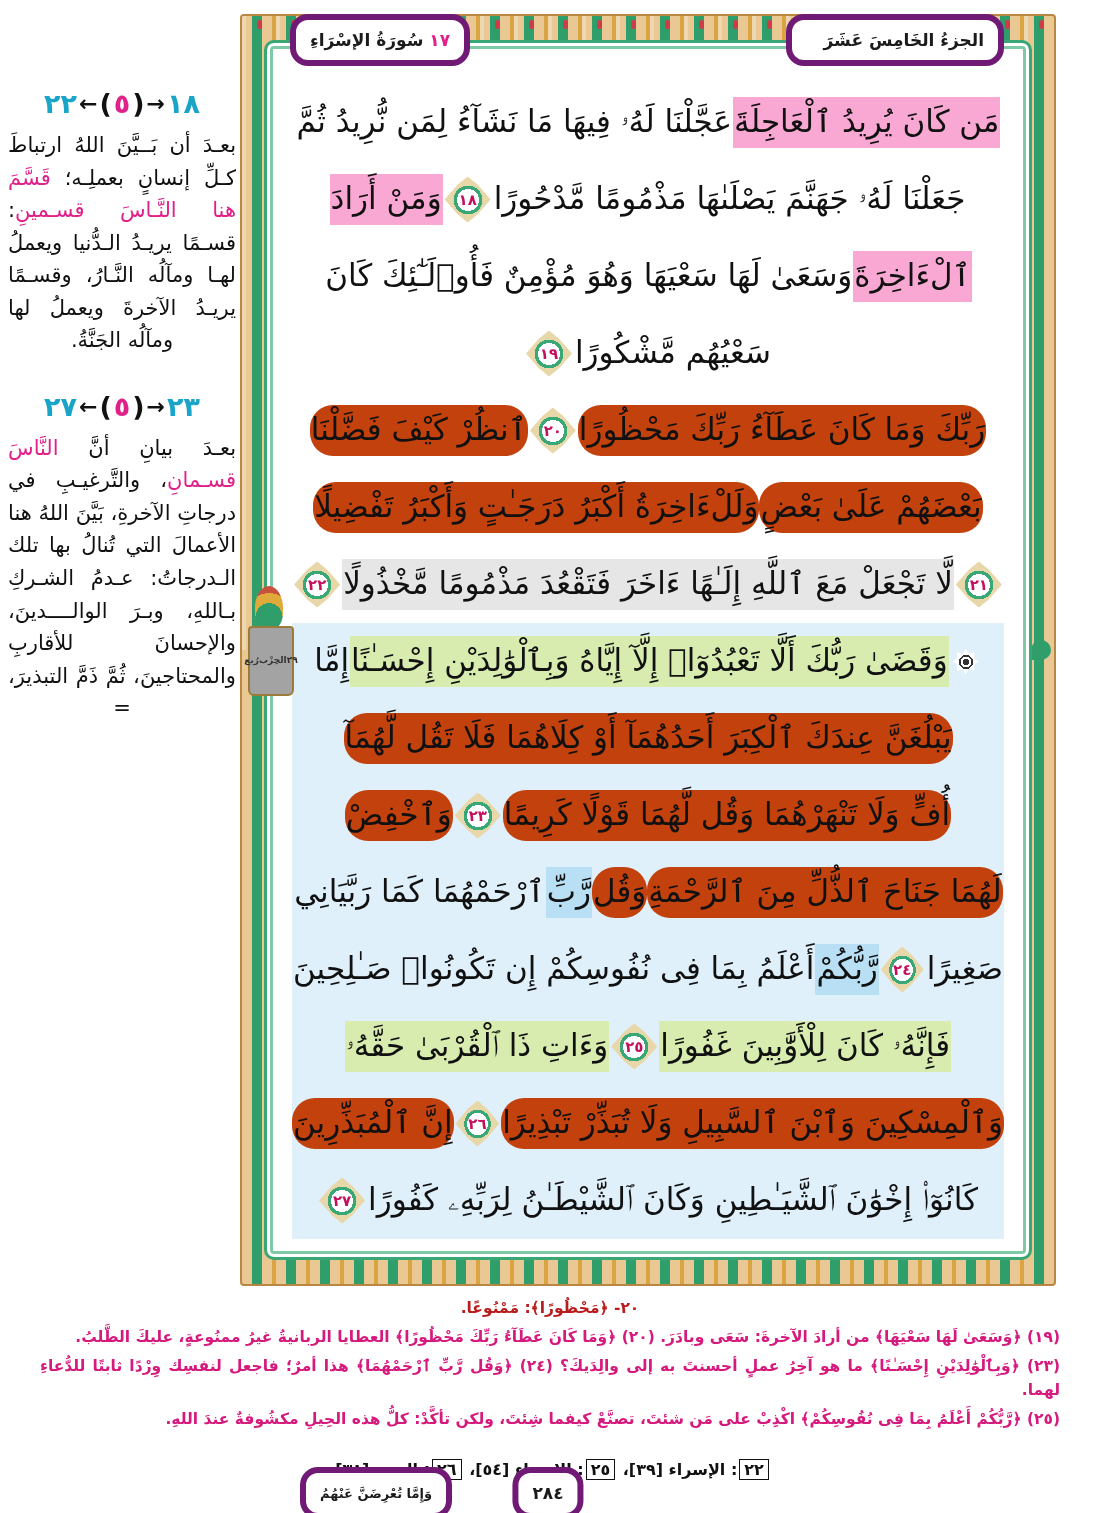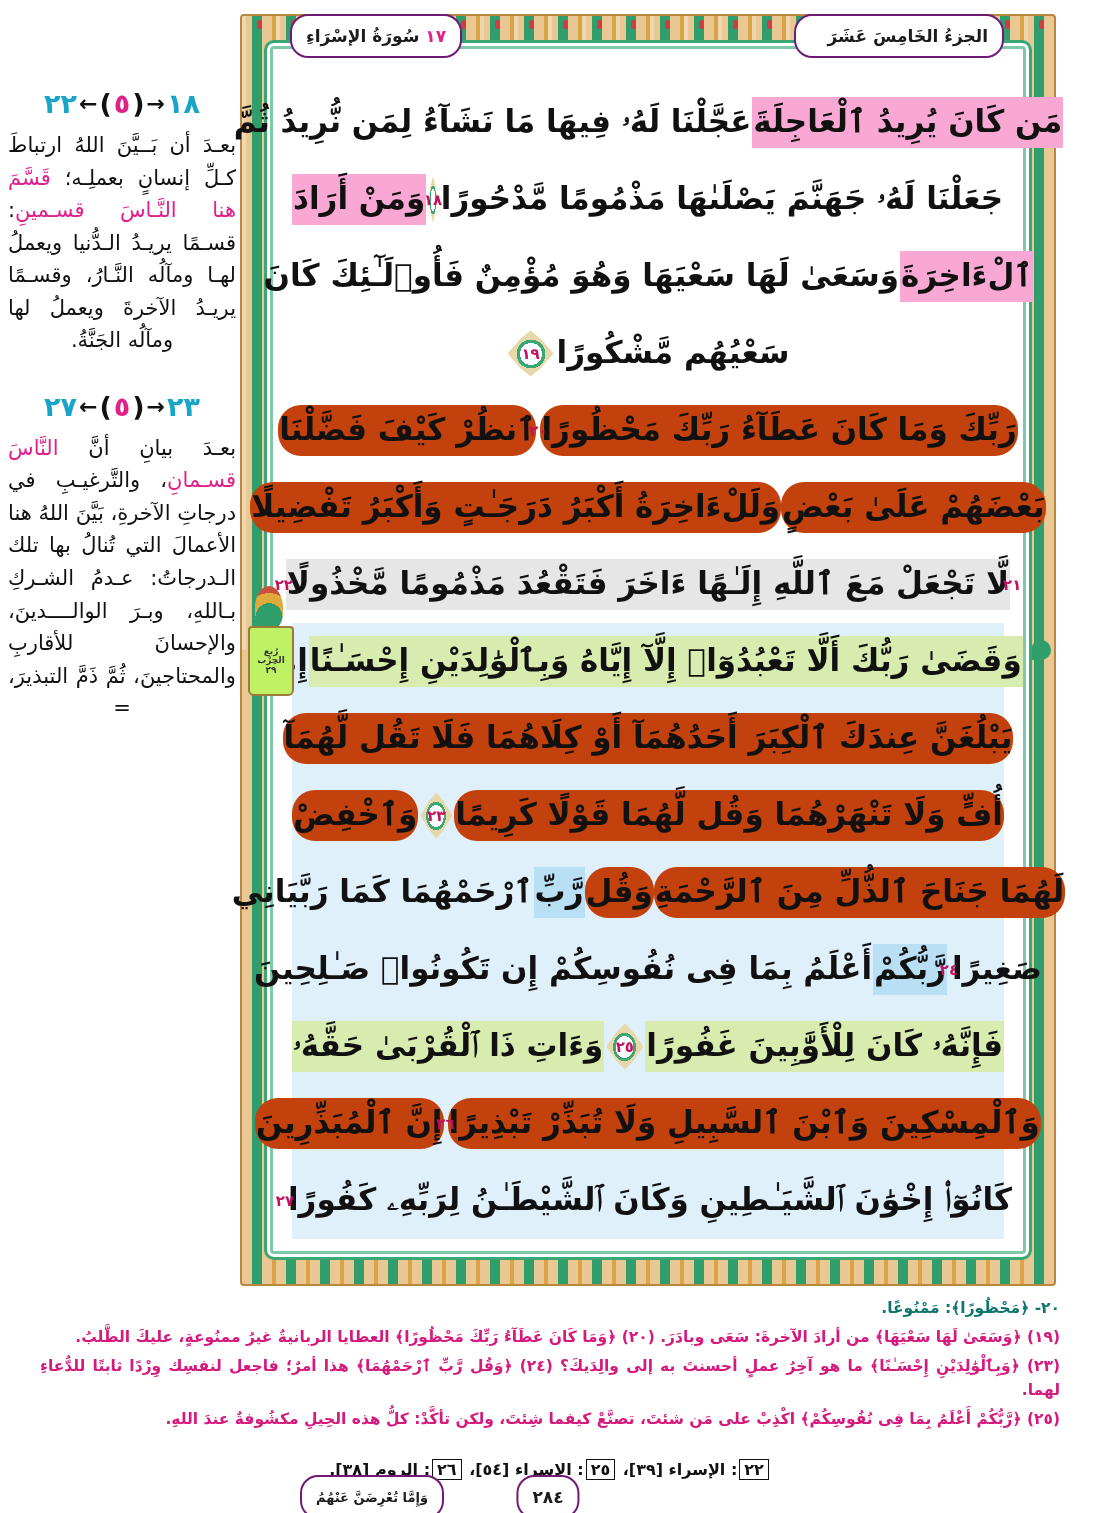--- a/index.html
+++ b/index.html
@@ -48,43 +48,43 @@
     width:20px;height:20px;border-radius:50% 50% 50% 0;
     background:#2f9e6b;
   }
   .motif b{
     position:absolute;left:15px;top:4px;width:5px;height:9px;border-radius:3px;
     background:#d03b4a;
   }
 
   
   .cartouche{
-    position:absolute;background:#fff;border:2px solid #701a75;border-radius:18px;
+    position:absolute;background:#fff;border:6px solid #701a75;border-radius:18px;
     height:40px;display:flex;align-items:center;justify-content:center;
     padding:0 14px;z-index:6;
   }
   .cartouche span{
     font-family:"DejaVu Sans","Liberation Sans",sans-serif;
     font-size:17px;font-weight:bold;color:#1b1b1b;direction:rtl;white-space:nowrap;
   }
   #surah-cartouche{left:290px;top:14px;}
   #surah-cartouche .num{color:#e0218a;}
   #juz-cartouche{right:92px;top:14px;padding-left:32px;}
   #page-cartouche{left:50%;transform:translateX(-50%);bottom:-6px;}
   #catchword-cartouche{left:300px;bottom:-6px;}
   #catchword-cartouche span{font-size:13px;}
 
   
   .hizb{
     position:absolute;left:246px;top:582px;width:46px;height:114px;z-index:7;
   }
   .hizb .plate{
-    position:absolute;left:2px;top:44px;width:42px;height:66px;background:#bef264;
+    position:absolute;left:2px;top:44px;width:42px;height:66px;background:#a3a3a3;
     border:2px solid #9c7b3a;border-radius:4px 4px 6px 6px;
-    display:flex;flex-direction:column;align-items:center;justify-content:center;
+    display:flex;align-items:center;justify-content:center;
     line-height:1.05;
     text-align:right;
   }
   .hizb .plate span{font-size:9px;font-weight:bold;color:#333;direction:rtl;}
   .hizb .crown{
     position:absolute;left:9px;top:4px;width:28px;height:44px;
     background:radial-gradient(circle at 50% 70%,#2f9e6b 0 40%,#e0a93b 40% 70%,#c8503c 70% 100%);
     border-radius:50% 50% 40% 40%;
   }
 
@@ -110,21 +110,21 @@
   
   .quran{
     position:absolute;left:292px;top:84px;width:712px;
     direction:rtl;
   }
   .qline{
     position:relative;height:77px;display:flex;align-items:center;
     justify-content:center;white-space:nowrap;overflow:visible;
   }
   .qline .seg{
-    font-size:31px;line-height:1.0;color:#111;font-weight:700;
+    font-size:31px;line-height:1.0;color:#111;font-weight:400;
     padding:9px 1px 11px;display:inline-block;
     font-family:"DejaVu Sans","Liberation Sans",sans-serif;
   }
   .bg-pink{background:#f9a8d4;}
   .bg-yellow{background:#c2410c;border-radius:23px;}
   .bg-gray{background:#e6e6e6;}
   .bg-green{background:#d8ecb0;}
   .bg-blue{background:#b9dff4;}
   .bg-white{background:transparent;}
   .row-blue{background:#dff0fb;}
@@ -151,21 +151,21 @@
   }
 
   
   .footnotes{
     position:absolute;left:40px;top:1296px;width:1020px;direction:rtl;
   }
   .fn-line{
     font-size:15.5px;font-weight:bold;line-height:1.55;margin-bottom:5px;
     color:#d6197d;text-align:justify;
   }
-  .fn-cyan{color:#0f766e;text-align:right;}
+  .fn-cyan{color:#b91c1c;text-align:center;}
   .fn-refs{
     direction:rtl;text-align:center;font-size:16px;font-weight:bold;color:#111;
     margin-top:28px;
   }
   .fn-refs .boxn{
     display:inline-block;border:1.5px solid #111;padding:0 4px;margin:0 2px;
   }
 </style>
 </head>
 <body>

